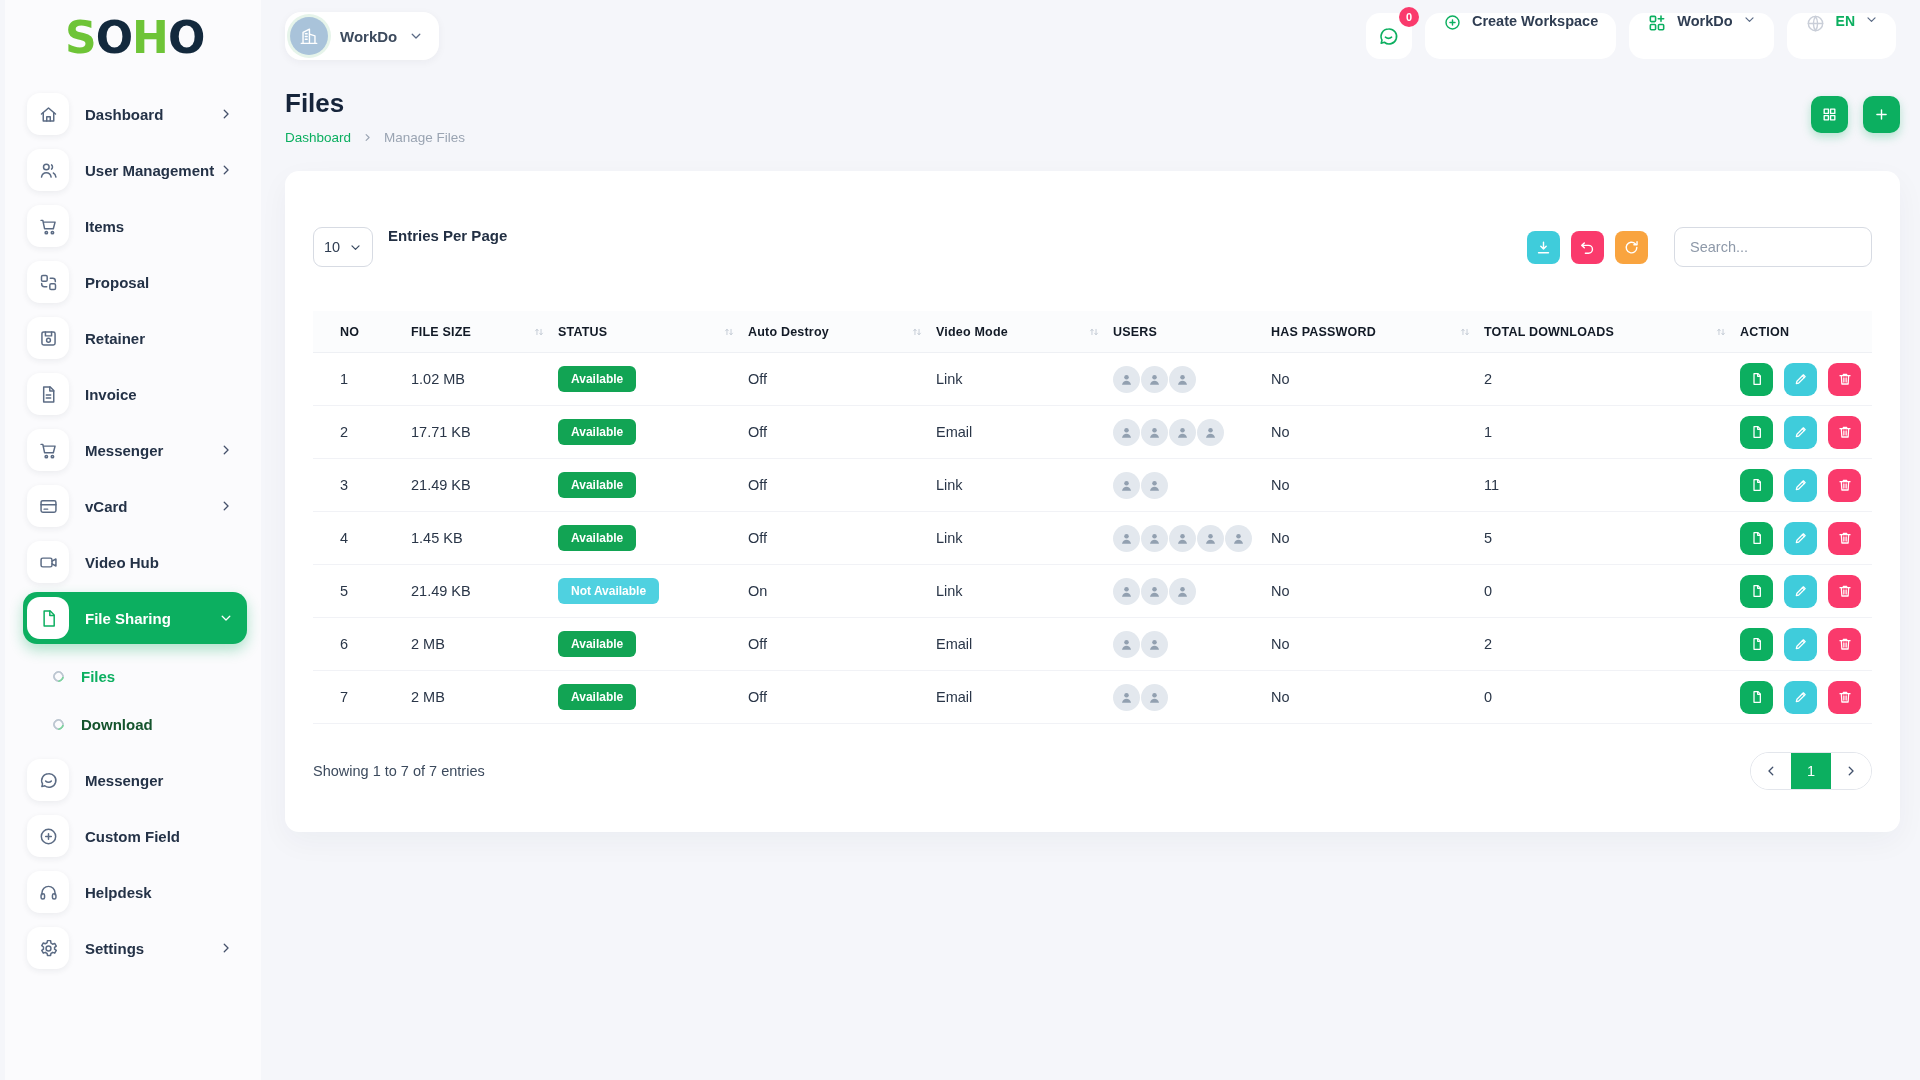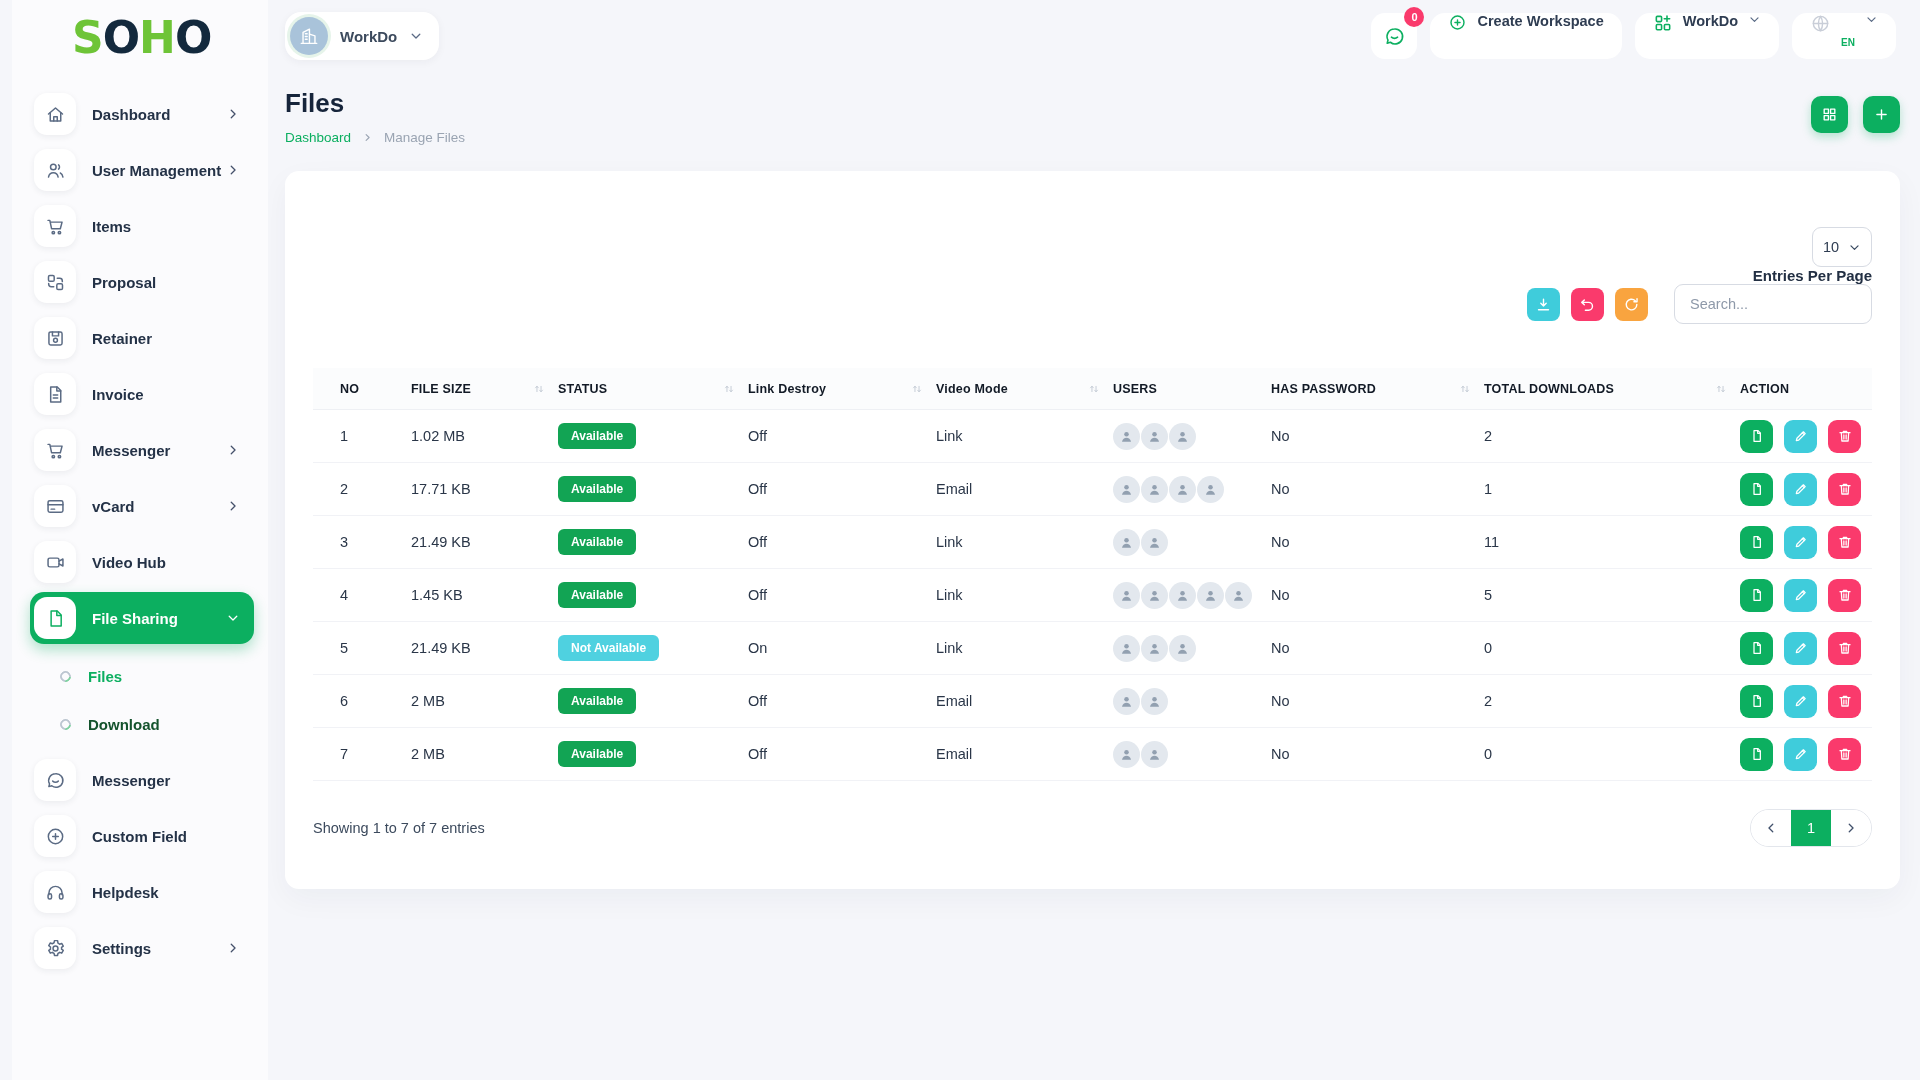--- a/index.html
+++ b/index.html
@@ -3,21 +3,21 @@
 <meta charset="utf-8">
 <style>
   * { box-sizing: border-box; }
   html,body { margin:0; padding:0; }
   body {
     width:1920px; height:1080px; overflow:hidden;
     background:#f5f6fa; color:#233043;
     font-family:"Liberation Sans","DejaVu Sans",sans-serif;
   }
   
-  .sidebar { position:fixed; left:12px; top:0; width:256px; height:1080px; background:#fbfbfd; z-index:2; }
+  .sidebar { position:fixed; left:5px; top:0; width:256px; height:1080px; background:#fbfbfd; z-index:2; }
   .logo { padding:14px 0 0 60px; font-size:44px; font-weight:800; font-family:"DejaVu Sans",sans-serif; letter-spacing:-1px; line-height:1.1; }
   .logo .g { color:#6ec437; }
   .logo .n { color:#13293d; }
   .nav { padding:26px 14px 0 18px; display:flex; flex-direction:column; }
   .nav-item { display:flex; align-items:center; height:52px; margin-bottom:4px; border-radius:14px; cursor:pointer; }
   .nav-tile { width:42px; height:42px; background:#ffffff; border-radius:13px; display:flex; align-items:center; justify-content:center; color:#5b6b84; box-shadow:0 2px 6px rgba(30,41,59,.07); margin-left:4px; flex:none; }
   .nav-label { margin-left:16px; font-size:15px; font-weight:700; color:#243247; }
   .nav-chevron { margin-left:auto; margin-right:14px; color:#44506a; display:flex; }
   .nav-item.active { background:#0caf60; box-shadow:0 6px 14px rgba(12,175,96,.32); }
   .nav-item.active .nav-tile { color:#0caf60; box-shadow:none; }
@@ -33,33 +33,33 @@
   .ws-pill { background:#fff; border-radius:16px; height:48px; display:flex; align-items:center; padding:0 16px 0 5px; gap:12px; box-shadow:0 2px 8px rgba(30,41,59,.05); cursor:pointer; }
   .ws-avatar { width:38px; height:38px; border-radius:50%; background:#a9c3da; display:flex; align-items:center; justify-content:center; color:#fff; box-shadow:0 0 0 3px #e6f4ea; }
   .ws-label { font-size:15px; font-weight:700; color:#3c4a5d; }
   .ws-chevron, .pill-chevron { color:#5a6a85; display:flex; }
   .topbar-right { margin-left:auto; display:flex; align-items:center; gap:13px; }
   .icon-btn-white { position:relative; width:46px; height:46px; background:#fff; border-radius:14px; display:flex; align-items:center; justify-content:center; color:#0caf60; border:none; cursor:pointer; }
   .badge-dot { position:absolute; top:-6px; right:-7px; background:#fa3a6c; color:#fff; min-width:20px; height:20px; border-radius:50%; font-size:11px; font-weight:700; display:flex; align-items:center; justify-content:center; }
   .pill-btn { background:#fff; height:46px; border-radius:15px; border:none; display:flex; gap:10px; padding:0 18px; font-size:14.5px; font-weight:700; color:#2f3d52; cursor:pointer; font-family:inherit; }
   .green-ic { color:#0caf60; display:flex; }
   .gray-ic { color:#c9ced8; display:flex; }
-  .lang-code { color:#0caf60; font-weight:700; font-size:10px;margin-top:24px; }
+  .lang-code { color:#0caf60; font-weight:700; font-size:14px; }
   
   .content { padding:0 20px 0 29px; }
   .page-head { position:relative; margin-top:16px; }
   .page-title { font-size:26px; font-weight:700; color:#16243a; margin:0; }
   .breadcrumb { margin-top:11px; font-size:13.5px; display:flex; gap:11px; align-items:center; }
   .crumb-link { color:#0caf60; cursor:pointer; }
   .crumb-sep { color:#9aa4b2; display:flex; }
   .crumb-current { color:#9aa4b2; }
   .head-actions { position:absolute; right:0; top:8px; display:flex; gap:15px; }
   .sq-btn { width:37px; height:37px; border-radius:10px; background:#0caf60; color:#fff; border:none; display:flex; align-items:center; justify-content:center; cursor:pointer; box-shadow:0 4px 10px rgba(12,175,96,.28); }
   .card { background:#fff; border-radius:14px; margin-top:26px; padding:56px 28px 42px; box-shadow:0 10px 30px rgba(30,41,59,.045); }
-  .controls { display:flex; align-items:flex-end;flex-direction:column; }
+  .controls { display:flex; align-items:flex-start; }
   .select { width:60px; height:40px; border:1px solid #d7dbe3; border-radius:9px; display:flex; align-items:center; justify-content:center; gap:9px; font-size:14.5px; color:#2f3d52; cursor:pointer; background:#fff; }
   .select-chevron { color:#394a61; display:flex; }
   .controls-label { margin-left:15px; font-size:15px; font-weight:700; color:#222f43; }
   .controls-right { margin-left:auto; display:flex; gap:11px; align-items:center; }
   .tool-btn { width:33px; height:33px; border-radius:8px; border:none; color:#fff; display:flex; align-items:center; justify-content:center; cursor:pointer; }
   .tool-btn.teal { background:#3fccdb; } .tool-btn.pink { background:#fa3a6c; } .tool-btn.orange { background:#f9a43f; }
   .search { margin-left:15px; width:198px; height:40px; border:1px solid #d7dbe3; border-radius:9px; padding:0 15px; font-size:14.5px; color:#2f3d52; outline:none; background:#fff; font-family:inherit; }
   .search::placeholder { color:#8e99a9; }
   
   .table { margin-top:44px; }
@@ -445,21 +445,21 @@
             <div class="th">
               <span>STATUS</span>
               <span class="sort">
                 <svg width="14" height="14" viewBox="0 0 24 24" fill="none" stroke="currentColor" stroke-width="1.6" stroke-linecap="round" stroke-linejoin="round">
                   <path d="M8.5 16.5v-9M8.5 7.5 6 10M8.5 7.5 11 10"></path>
                   <path d="M15.5 7.5v9M15.5 16.5 13 14M15.5 16.5 18 14"></path>
                 </svg>
               </span>
             </div>
             <div class="th">
-              <span>Link Destroy</span>
+              <span>Auto Destroy</span>
               <span class="sort">
                 <svg width="14" height="14" viewBox="0 0 24 24" fill="none" stroke="currentColor" stroke-width="1.6" stroke-linecap="round" stroke-linejoin="round">
                   <path d="M8.5 16.5v-9M8.5 7.5 6 10M8.5 7.5 11 10"></path>
                   <path d="M15.5 7.5v9M15.5 16.5 13 14M15.5 16.5 18 14"></path>
                 </svg>
               </span>
             </div>
             <div class="th">
               <span>Video Mode</span>
               <span class="sort">

